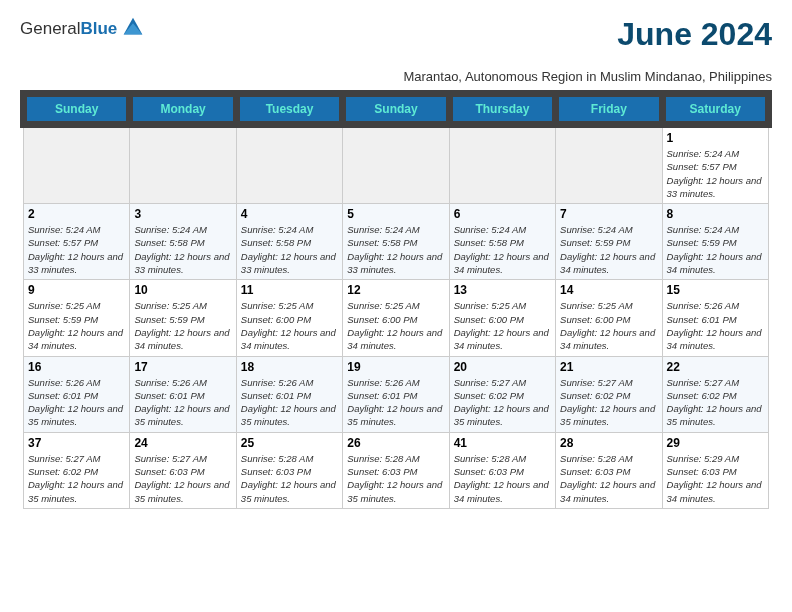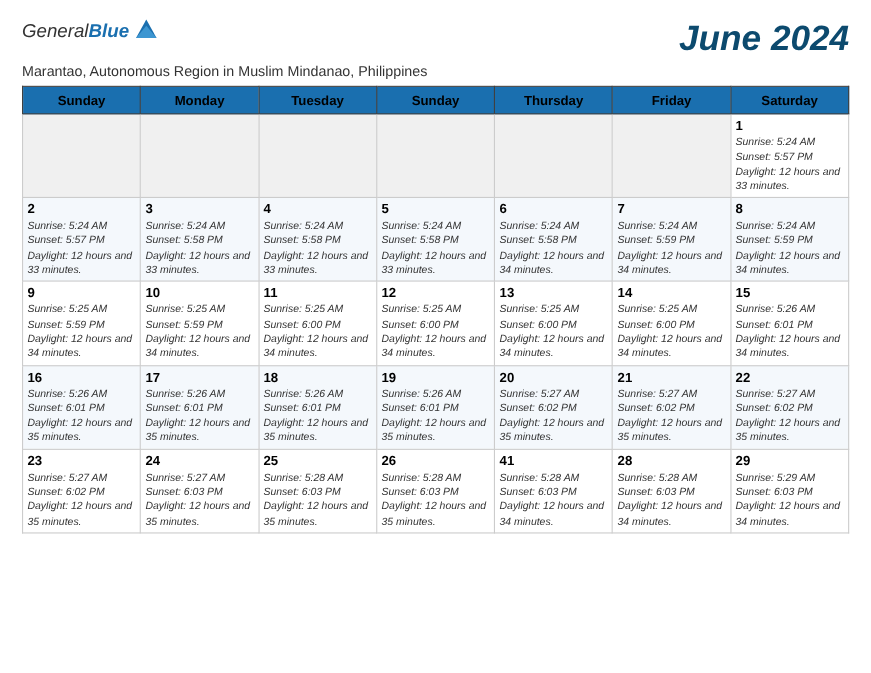--- a/index.html
+++ b/index.html
@@ -7,60 +7,59 @@
       font-family: Arial, sans-serif;
       background: #fff;
       width: 792px;
       min-height: 612px;
       padding: 16px 20px;
     }
     .header-area {
       display: flex;
       justify-content: space-between;
       align-items: flex-start;
-      margin-bottom: 4px;
-      font-style: italic;
+      margin-bottom: 16px;
     }
     .logo {
       display: flex;
       align-items: center;
       gap: 0px;
     }
     .logo-icon {
       width: 28px;
       height: 28px;
       margin-left: 2px;
       margin-top: -2px;
     }
     .month-title {
       font-size: 32px;
       font-weight: bold;
       color: #0c4a6e;
       text-align: right;
     }
     .subtitle {
-      text-align: left;
+      text-align: right;
       font-size: 13px;
       color: #333;
       margin-bottom: 6px;
       font-weight: normal;
     }
     table {
       width: 100%;
       border-collapse: collapse;
       font-size: 10.5px;
     }
     thead tr th {
       background-color: #1a6faf;
-      color: #000000;
+      color: #5eead4;
       text-align: center;
       padding: 5px 2px;
       font-size: 12px;
       font-weight: bold;
-      border: 1px solid #404040;
+      border: 7px solid #404040;
     }
     tbody tr td {
       border: 1px solid #ccc;
       vertical-align: top;
       padding: 3px 4px;
       width: calc(100% / 7);
       min-height: 70px;
       height: 70px;
     }
     .day-number {
@@ -218,21 +217,21 @@
           <span class="day-number">21</span>
           <div class="day-info">Sunrise: 5:27 AM<br>Sunset: 6:02 PM<br>Daylight: 12 hours and 35 minutes.</div>
         </td>
         <td>
           <span class="day-number">22</span>
           <div class="day-info">Sunrise: 5:27 AM<br>Sunset: 6:02 PM<br>Daylight: 12 hours and 35 minutes.</div>
         </td>
       </tr>
       <tr>
         <td>
-          <span class="day-number">23</span>
+          <span class="day-number">37</span>
           <div class="day-info">Sunrise: 5:27 AM<br>Sunset: 6:02 PM<br>Daylight: 12 hours and 35 minutes.</div>
         </td>
         <td>
           <span class="day-number">24</span>
           <div class="day-info">Sunrise: 5:27 AM<br>Sunset: 6:03 PM<br>Daylight: 12 hours and 35 minutes.</div>
         </td>
         <td>
           <span class="day-number">25</span>
           <div class="day-info">Sunrise: 5:28 AM<br>Sunset: 6:03 PM<br>Daylight: 12 hours and 35 minutes.</div>
         </td>

